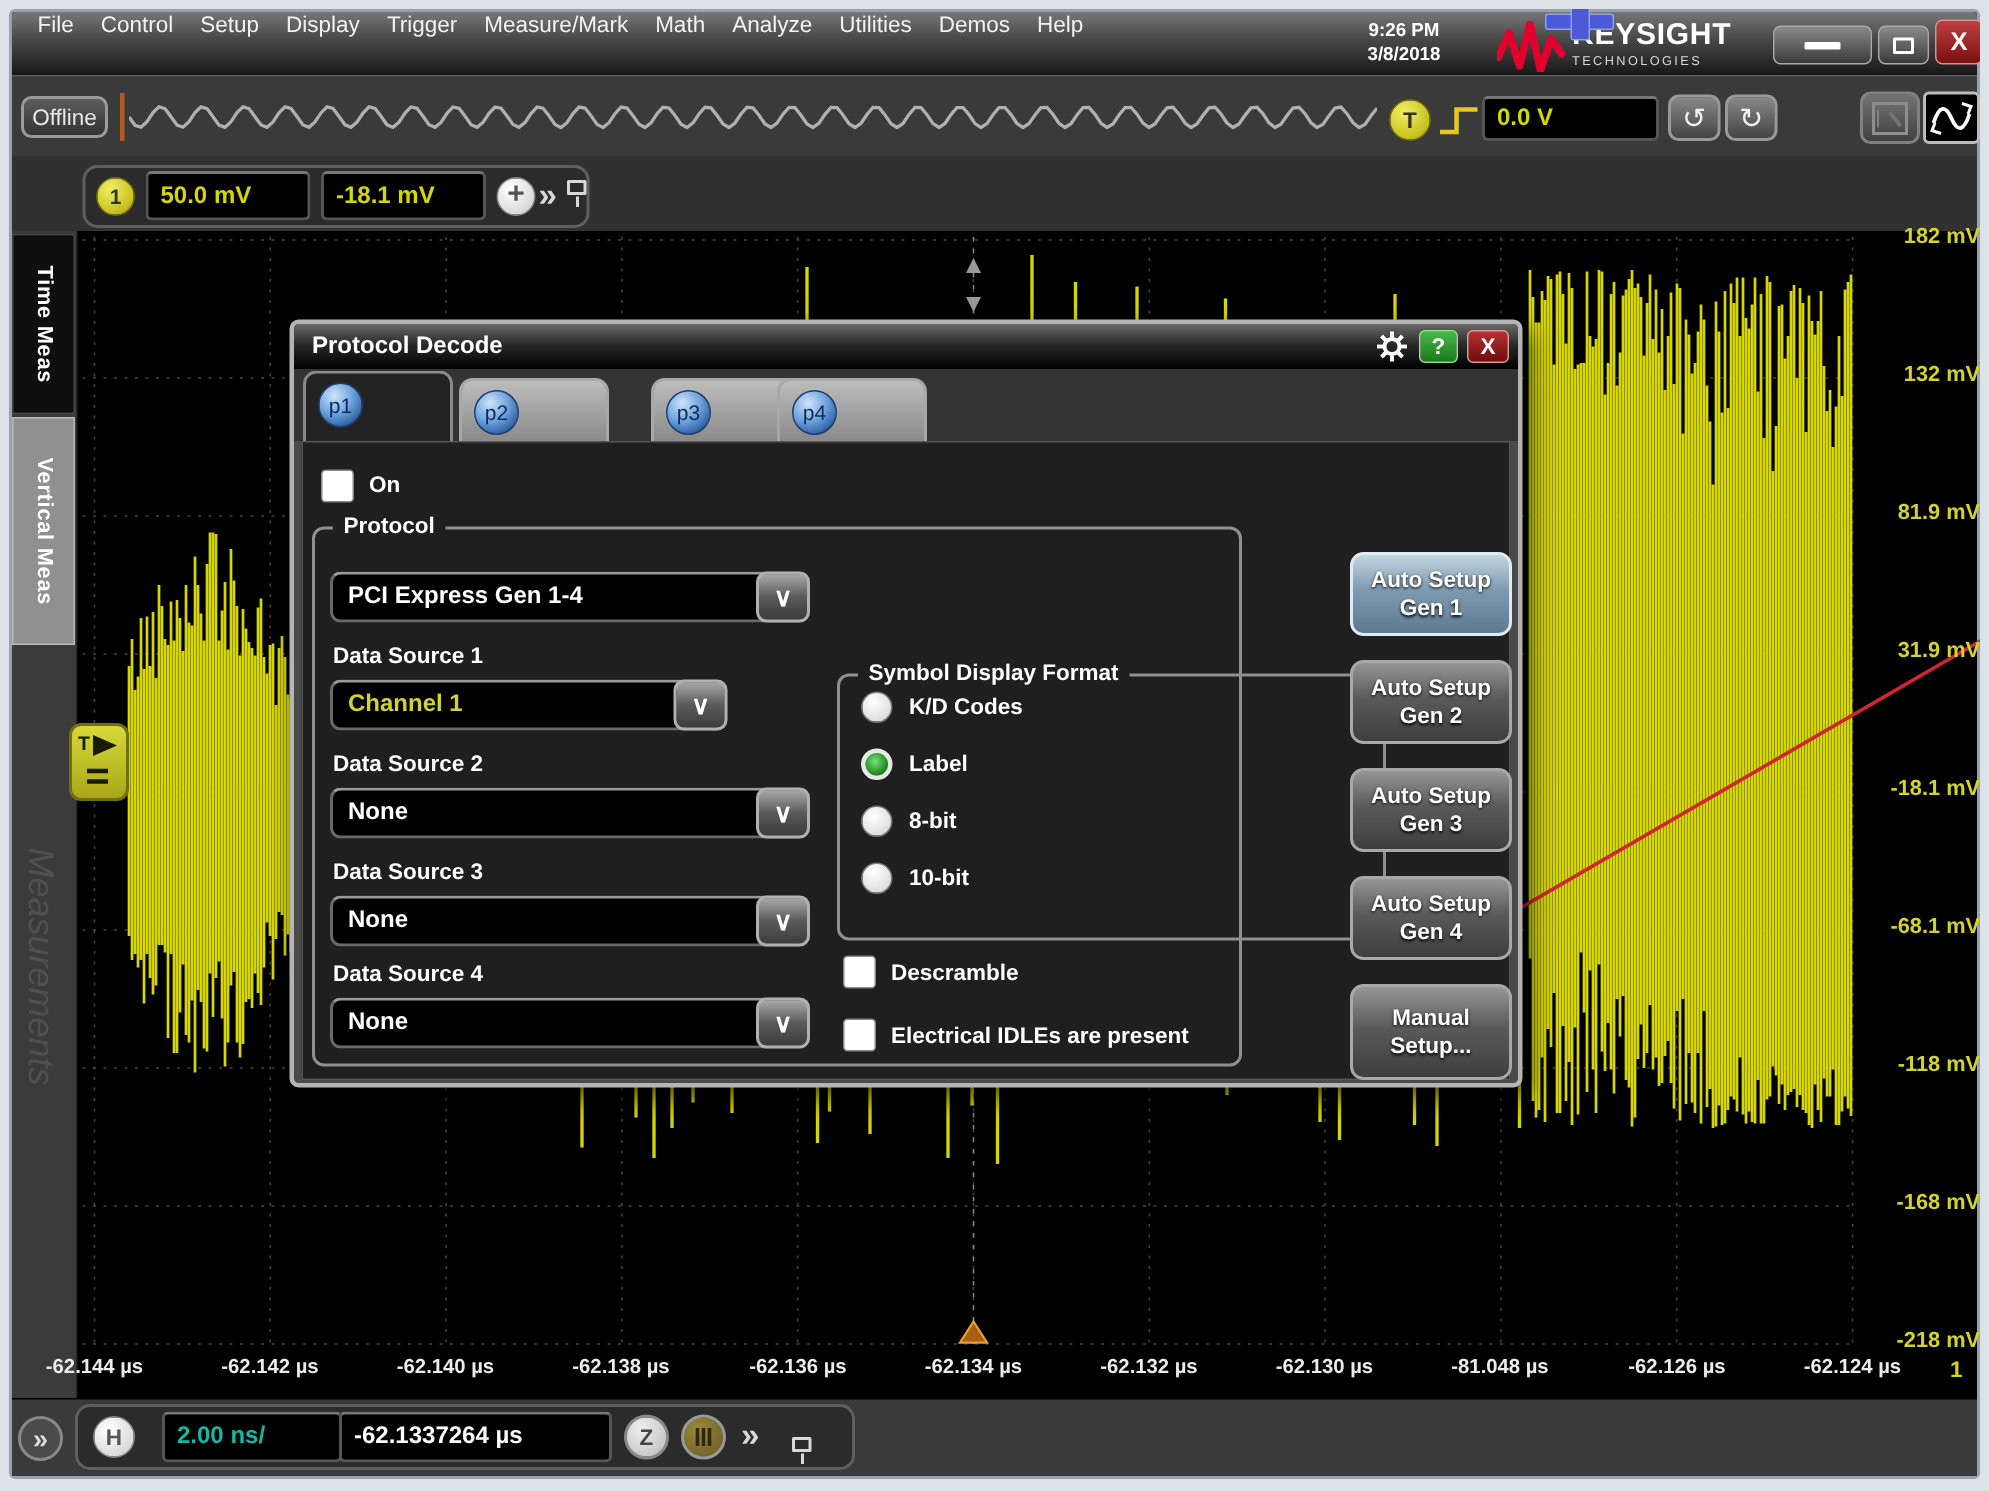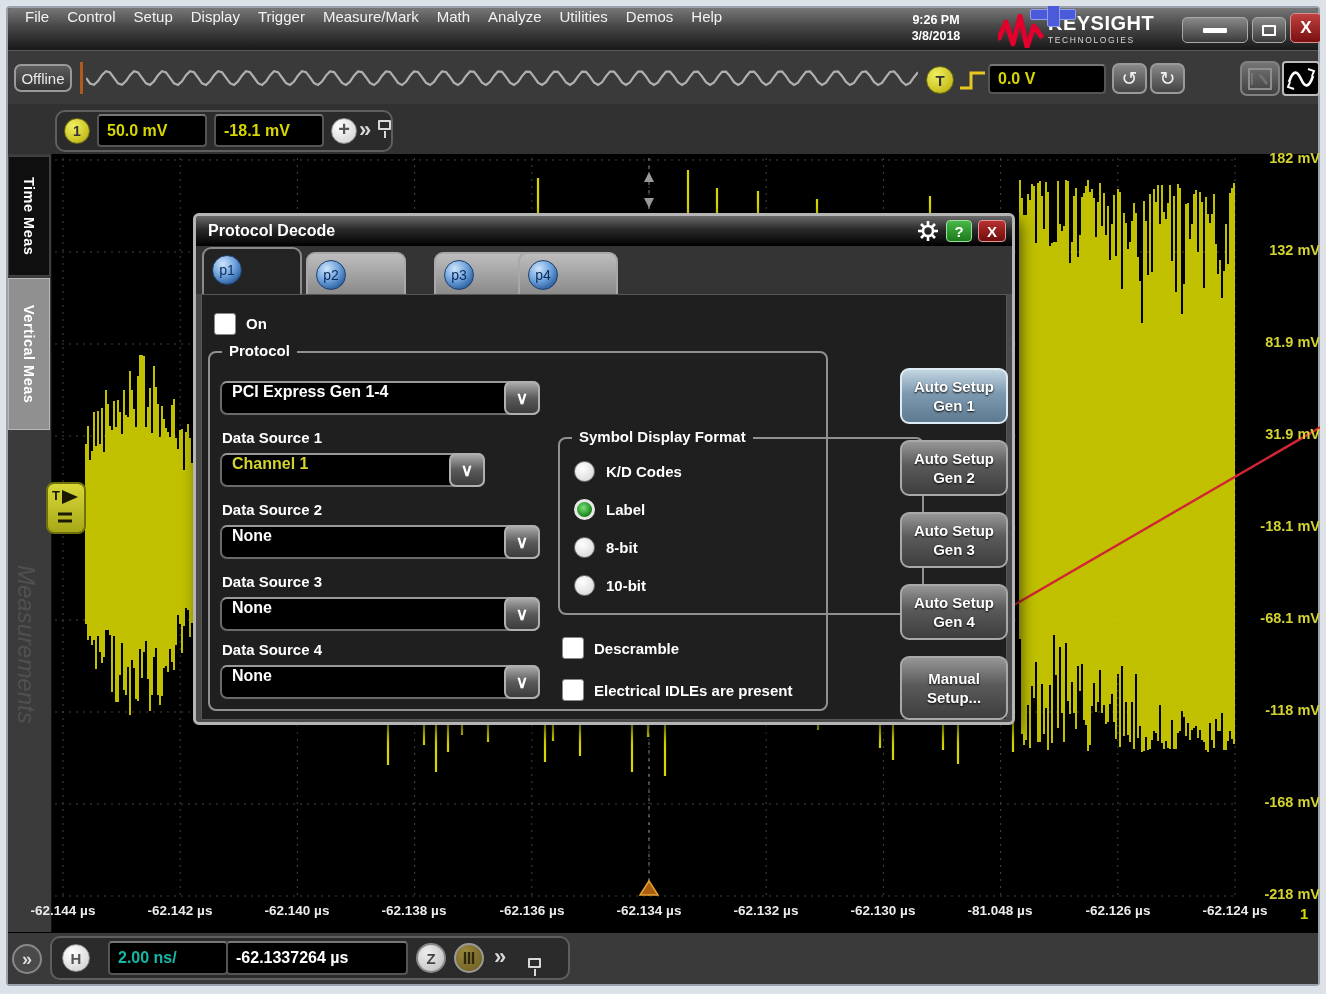--- a/index.html
+++ b/index.html
@@ -68,21 +68,21 @@
         background:radial-gradient(circle at 35% 28%,#cfe4fa,#6ea2dd 45%,#2b5e9e 80%);
         border:1px solid #1d3f6e;color:#0b2d5c;font-weight:normal;font-size:14px;
         display:flex;align-items:center;justify-content:center;}
   .dcontent{left:5px;top:78px;width:806px;height:426px;background:#1f1f1f;border:1px solid #565656;}
   .dlabel{color:#fff;font-weight:bold;font-size:15px;}
   .checkbox{width:22px;height:22px;background:#fff;border:1px solid #888;border-radius:3px;}
   .gbox{position:absolute;border:2px solid #909090;border-radius:8px;}
   .gleg{position:absolute;top:-11px;left:12px;background:#1f1f1f;padding:0 7px;color:#fff;
         font-weight:bold;font-size:15px;}
   .dd{position:absolute;height:34px;background:#000;border:2px solid #6a6a6a;border-top-color:#999;
-      border-radius:7px;display:flex;align-items:flex-start;}
+      border-radius:7px;display:flex;align-items:center;}
   .ddval{color:#fff;font-weight:bold;font-size:16px;padding-left:10px;flex:1;}
   .ddval.yellow{color:#d2d230;}
   .ddbtn{width:36px;height:34px;margin:-2px -2px -2px 0;border:2px solid #b0b0b0;border-radius:7px;
       background:linear-gradient(#a8a8a8,#5a5a5a 50%,#3c3c3c);color:#fff;font-weight:bold;
       font-size:17px;display:flex;align-items:center;justify-content:center;}
   .radio{width:21px;height:21px;border-radius:50%;background:radial-gradient(circle at 38% 32%,#fff,#d2d2d2);
       border:1px solid #777;}
   .radio.sel{background:radial-gradient(circle at 42% 38%,#7ae07a,#1e8a1e 65%,#0d5a0d);
       border:3px solid #e8e8e8;}
   .setupbtn{position:absolute;width:108px;border:2px solid #a8a8a8;border-radius:9px;
@@ -348,21 +348,21 @@
       </div>
 
       <span class="f dlabel" style="left:20px;top:346px;">Data Source 4</span>
       <div class="dd" style="left:18px;top:370px;width:320px;">
         <span class="ddval">None</span>
         <div class="ddbtn">
             <span>∨</span>
           </div>
       </div>
 
-      <div class="gbox" style="left:356px;top:142px;width:366px;height:178px;">
+      <div class="gbox" style="left:356px;top:154px;width:366px;height:178px;">
         <span class="gleg" style="background:#1f1f1f;">Symbol Display Format</span>
       </div>
       <div class="f radio" style="left:372px;top:166px;"></div>
       <span class="f dlabel" style="left:404px;top:168px;">K/D Codes</span>
       <div class="f radio sel" style="left:372px;top:204px;"></div>
       <span class="f dlabel" style="left:404px;top:206px;">Label</span>
       <div class="f radio" style="left:372px;top:242px;"></div>
       <span class="f dlabel" style="left:404px;top:244px;">8-bit</span>
       <div class="f radio" style="left:372px;top:280px;"></div>
       <span class="f dlabel" style="left:404px;top:282px;">10-bit</span>

